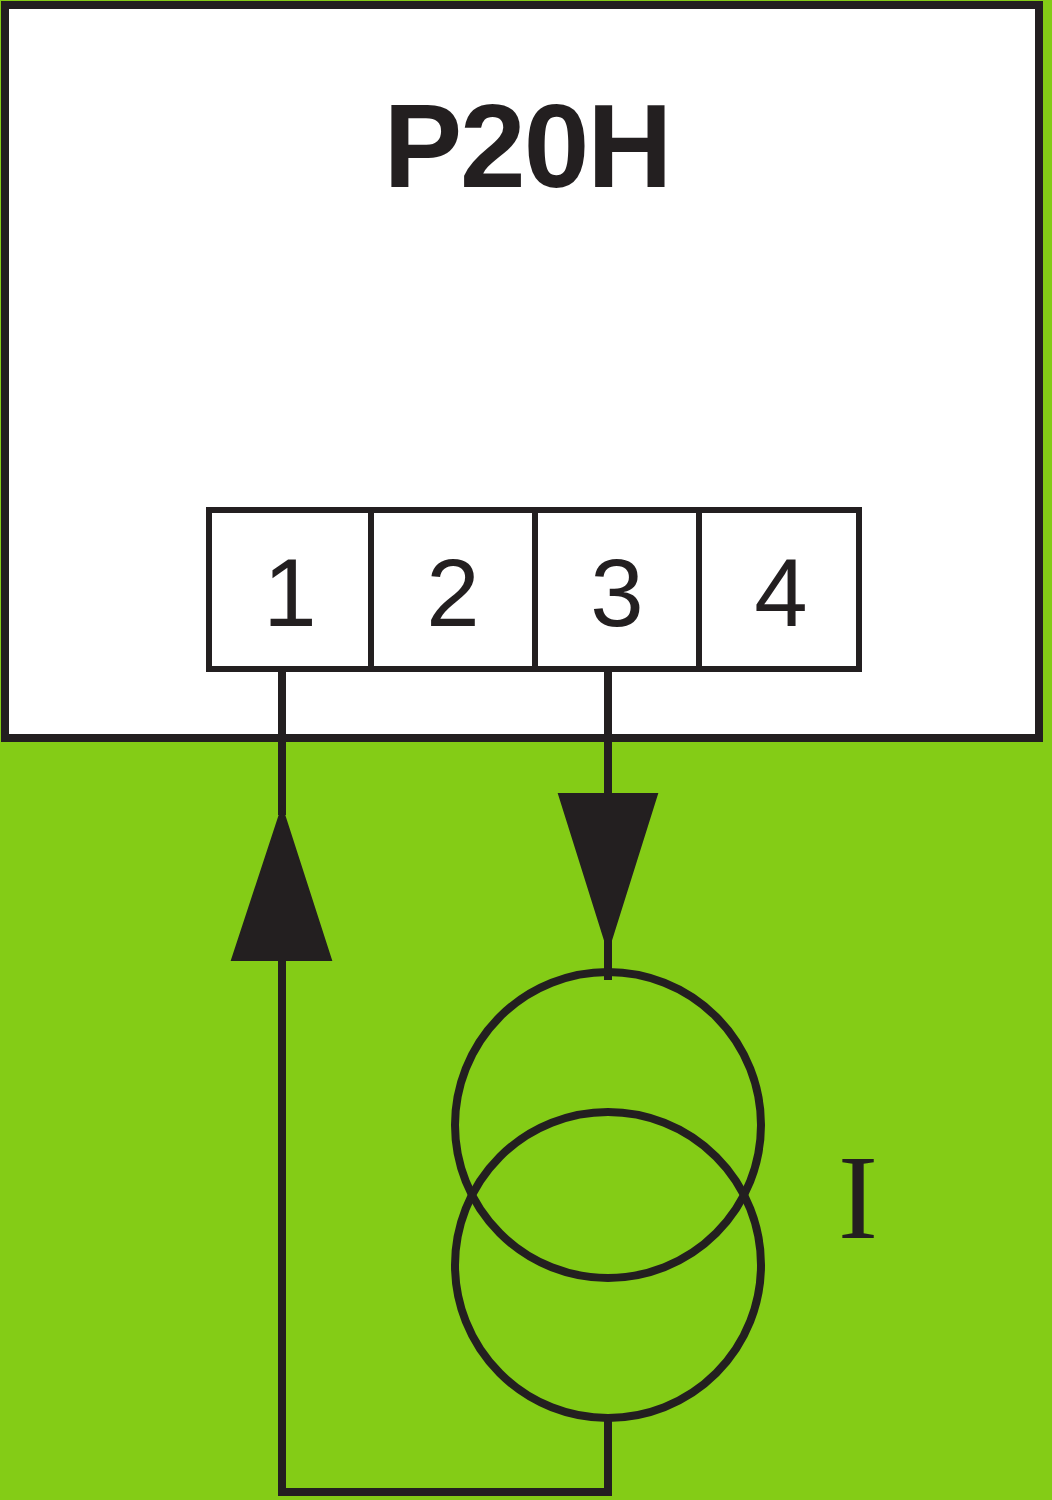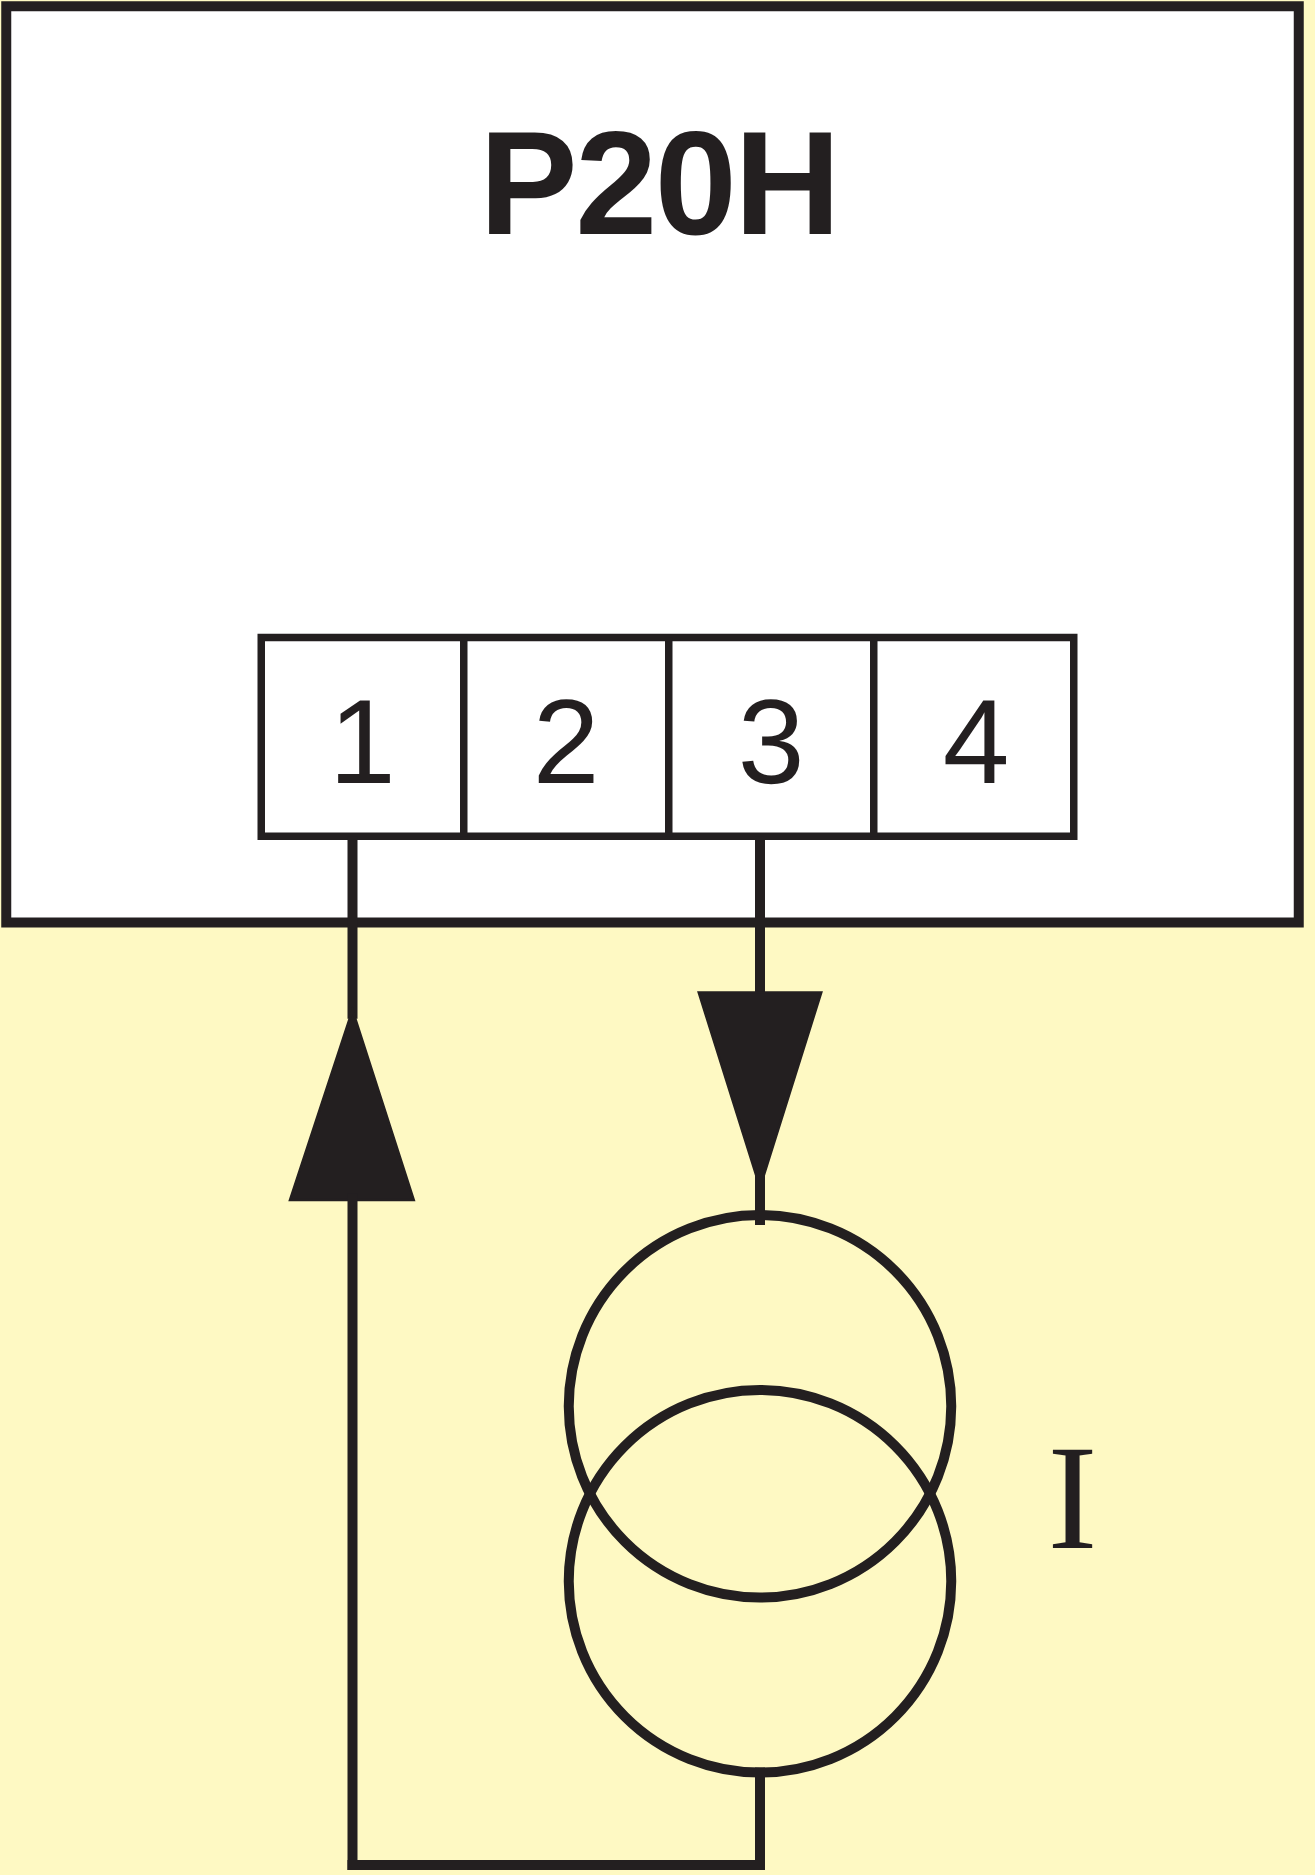--- a/index.html
+++ b/index.html
@@ -8,21 +8,21 @@
     padding: 0;
     background: #ffffff;
   }
   body {
     font-family: "Liberation Sans", sans-serif;
   }
   #diagram-root {
     position: relative;
     width: 1052px;
     height: 1500px;
-    background: #fef9c3;
+    background: #84cc16;
     overflow: hidden;
   }
   #diagram-svg {
     display: block;
     width: 1052px;
     height: 1500px;
   }
   .device-title {
     font-family: "Liberation Sans", sans-serif;
     font-weight: bold;

